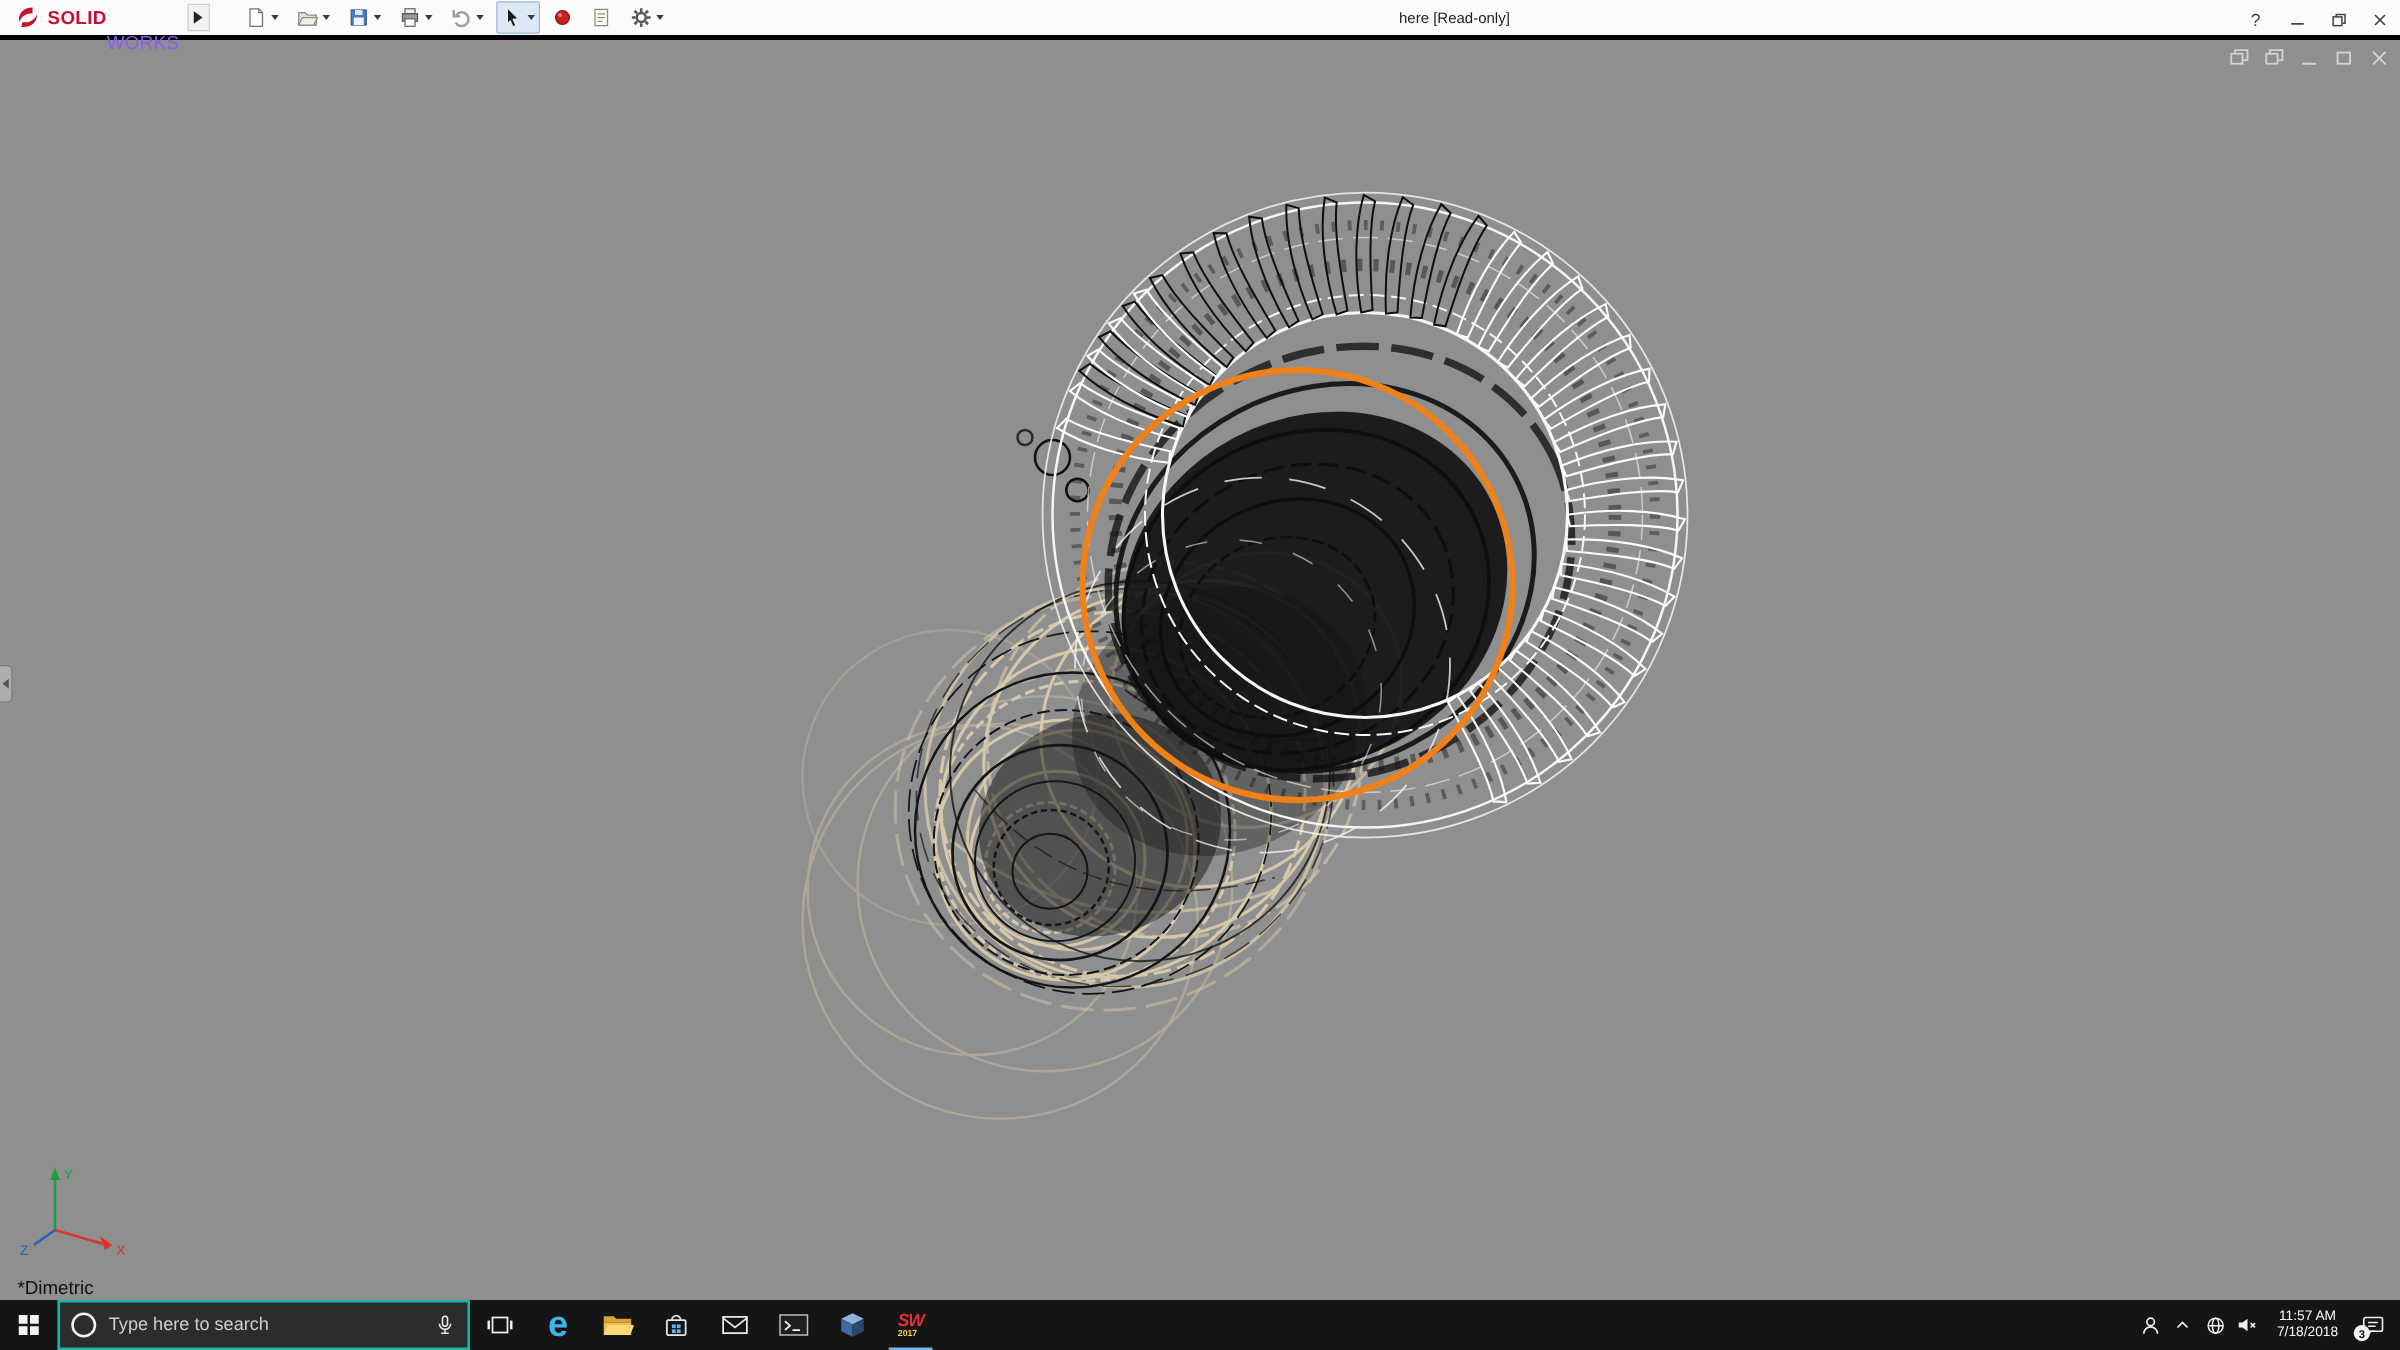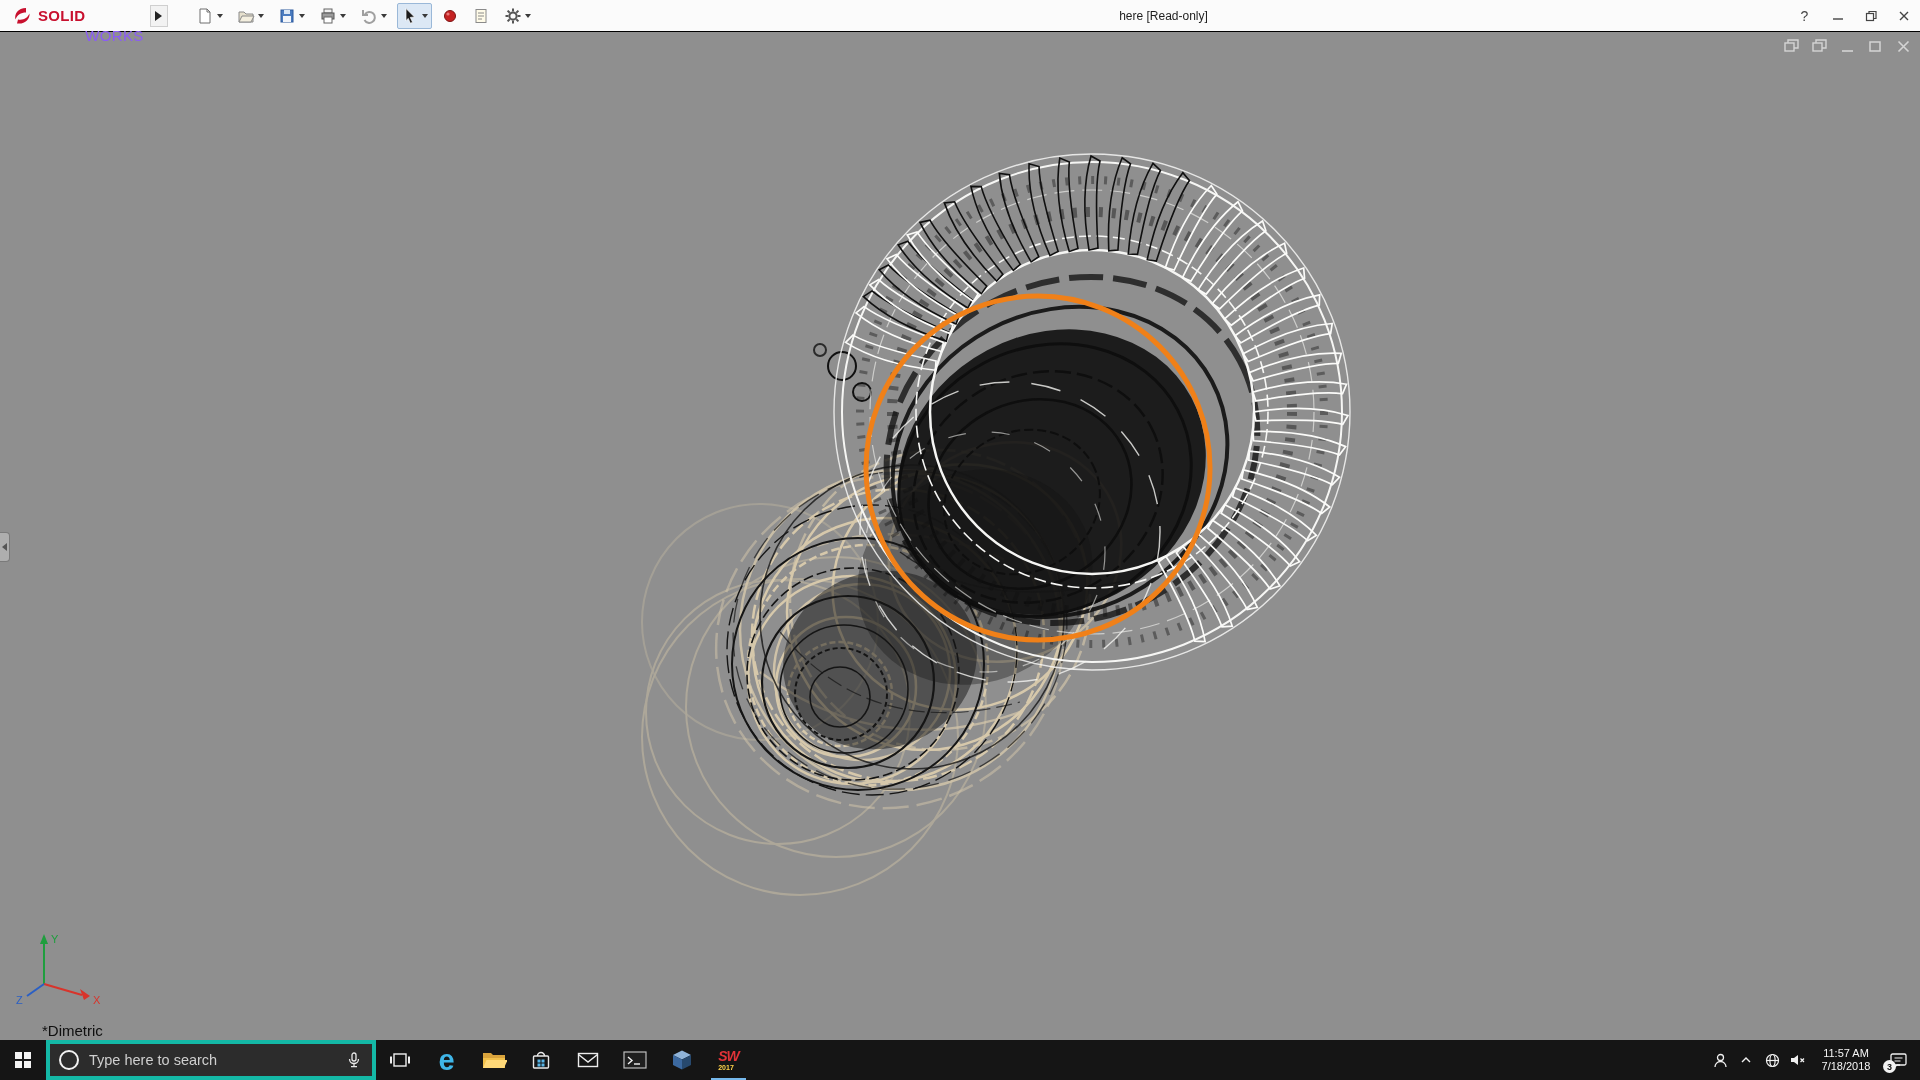--- a/index.html
+++ b/index.html
@@ -1,19 +1,19 @@
 <!DOCTYPE html>
 <html><head>
 <meta charset="utf-8">
 <style>
   * { margin:0; padding:0; box-sizing:border-box; }
   html,body { width:1920px; height:1080px; overflow:hidden; font-family:"Liberation Sans", sans-serif; background:#8f8f8f; }
 
   
-  .titlebar { position:absolute; top:0; left:0; width:1920px; height:32px; background:#fbfbfb; border-bottom:1px solid #000000; display:flex; align-items:center; z-index:30; }
+  .titlebar { position:absolute; top:0; left:0; width:1920px; height:32px; background:#fbfbfb; border-bottom:4px solid #000000; display:flex; align-items:center; z-index:30; }
   .brand { display:flex; align-items:center; padding:0 6px 0 10px; height:100%; }
   .brand-solid { color:#c8102e; font-weight:700; font-size:15px; letter-spacing:.3px; }
   .brand-works { color:#8b5cf6; font-weight:400; font-size:15px; letter-spacing:.3px;margin-top:40px; }
   .menu-expand { width:18px; height:22px; display:flex; align-items:center; justify-content:center; border:1px solid #cfcfcf; background:#f2f2f2; margin-right:24px; cursor:pointer; }
   .menu-expand .tri { width:0; height:0; border-top:5px solid transparent; border-bottom:5px solid transparent; border-left:7px solid #222; }
   .toolbar { display:flex; align-items:center; gap:6px; }
   .tb { display:flex; align-items:center; height:26px; padding:0 3px; border:1px solid transparent; border-radius:2px; cursor:pointer; }
   .tb svg { display:block; }
   .tb.pressed { border-color:#9ab8d8; background:#dce8f5; }
   .caret { width:0; height:0; border-left:3.5px solid transparent; border-right:3.5px solid transparent; border-top:4px solid #3a3a3a; margin-left:3px; }
@@ -23,28 +23,28 @@
   .wc svg { display:block; }
 
   
   .viewport { position:absolute; top:32px; left:0; width:1920px; height:1008px; background:#8f8f8f; overflow:hidden; }
   .engine { position:absolute; inset:0; }
   .ghost-controls { position:absolute; top:5px; right:8px; display:flex; gap:10px; opacity:.75; }
   .ghost-controls .gc { width:18px; height:18px; display:flex; align-items:center; justify-content:center; cursor:pointer; }
   .edge-tab { position:absolute; left:0; top:500px; width:10px; height:30px; background:#aeaeae; border:1px solid #7a7a7a; border-left:none; border-radius:0 4px 4px 0; display:flex; align-items:center; justify-content:center; cursor:pointer; }
   .edge-tab .tri { width:0; height:0; border-top:4px solid transparent; border-bottom:4px solid transparent; border-right:5px solid #555; }
   .triad { position:absolute; left:10px; bottom:22px; }
-  .view-label { position:absolute; left:14px; bottom:1px; font-size:15px; color:#0f0f0f;margin-left:28px; }
+  .view-label { position:absolute; left:14px; bottom:1px; font-size:15px; color:#0f0f0f; }
 
   
   .taskbar { position:absolute; bottom:0; left:0; width:1920px; height:40px; background:#151515; display:flex; align-items:stretch; z-index:40; }
   .start-btn { width:46px; display:flex; align-items:center; justify-content:center; cursor:pointer; }
   .win-logo { display:grid; grid-template-columns:7px 7px; grid-template-rows:7px 7px; gap:1.5px; }
   .win-logo span { background:#f3f3f3; }
-  .searchbox { width:330px; background:#2c2c2c; border:4px solid #14b8a6; display:flex; align-items:center; cursor:text; }
+  .searchbox { width:330px; background:#2c2c2c; border:2px solid #14b8a6; display:flex; align-items:center; cursor:text; }
   .cortana-ring { width:20px; height:20px; border:2px solid #f2f2f2; border-radius:50%; margin:0 10px 0 9px; flex:none; }
   .searchbox input { flex:1; background:transparent; border:none; outline:none; color:#e3e3e3; font-size:14.5px; font-family:"Liberation Sans", sans-serif; }
   .searchbox input::placeholder { color:#cfcfcf; opacity:1; }
   .mic { margin:0 9px; flex:none; display:flex; }
   .tb-app { width:47px; display:flex; align-items:center; justify-content:center; cursor:pointer; position:relative; }
   .tb-app.active::after { content:""; position:absolute; bottom:0; left:6px; right:6px; height:2px; background:#76b9ed; }
   .edge-e { font-size:29px; font-weight:700; color:#3fb6e8; line-height:1; }
   .sw-wrap { display:flex; flex-direction:column; align-items:flex-start; line-height:1; }
   .sw-mark { color:#e03338; font-weight:700; font-style:italic; font-size:14px; letter-spacing:-1px; }
   .sw-year { color:#ffd24a; font-size:7px; font-weight:700; margin-top:1px; }

